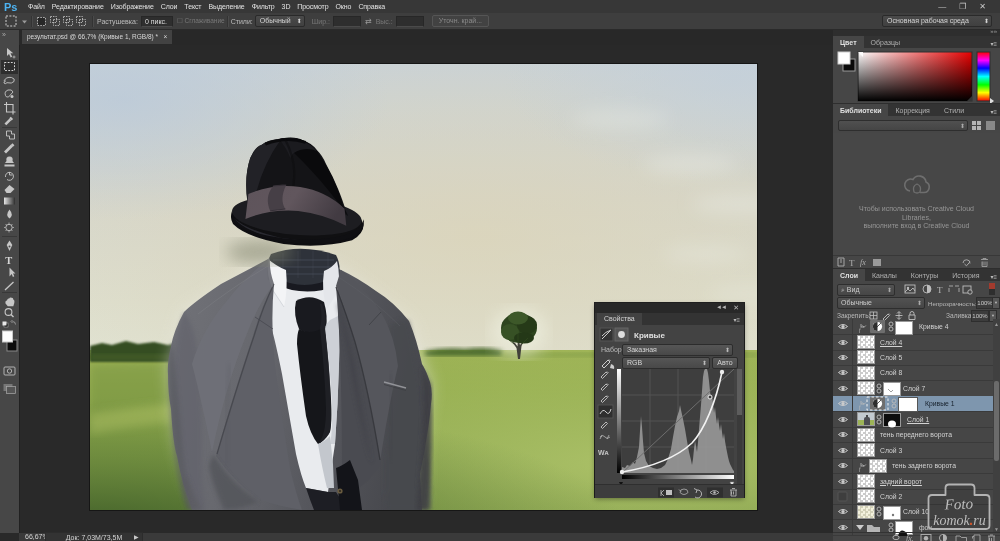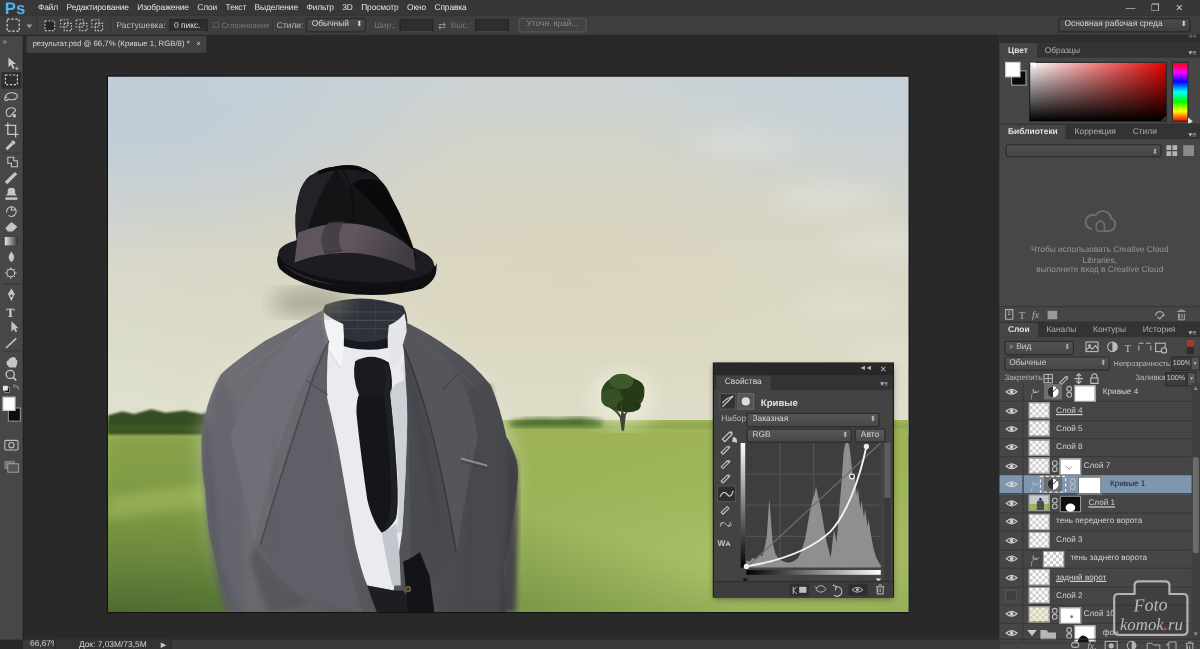--- a/index.html
+++ b/index.html
@@ -2,21 +2,21 @@
 <html><head><meta charset="utf-8">
 <style>
   html,body{margin:0;padding:0;}
   body{width:1000px;height:541px;overflow:hidden;background:#292929;
        font-family:"Liberation Sans",sans-serif;-webkit-font-smoothing:antialiased;}
   #app{position:relative;width:1000px;height:541px;}
   .abs{position:absolute;}
   
   #menubar{left:0;top:0;width:1000px;height:13px;background:#373737;color:#e2e2e2;
            font-size:7px;display:flex;align-items:center;}
-  #pslogo{color:#4db3f2;font-weight:bold;font-size:14px;margin:0 7px 0 4px;}
+  #pslogo{color:#4db3f2;font-weight:bold;font-size:11px;margin:0 7px 0 4px;}
   .mi{margin:0 3.5px;white-space:nowrap;letter-spacing:-.1px;}
   #winbtns{position:absolute;right:14px;top:2px;color:#c9c9c9;font-size:8px;}
   #winbtns span{margin-left:13px;}
   
   #optbar{left:0;top:13px;width:1000px;height:16px;background:#3e3e3e;color:#bdbdbd;
           font-size:7px;display:flex;align-items:center;border-bottom:1px solid #2a2a2a;}
   .obox{background:#2e2e2e;border-top:1px solid #272727;border-bottom:1px solid #4a4a4a;
         border-left:1px solid #272727;border-right:1px solid #272727;height:9px;color:#ddd;
         font-size:7px;line-height:9px;padding:0 3px;}
   .odim{color:#787878;}

